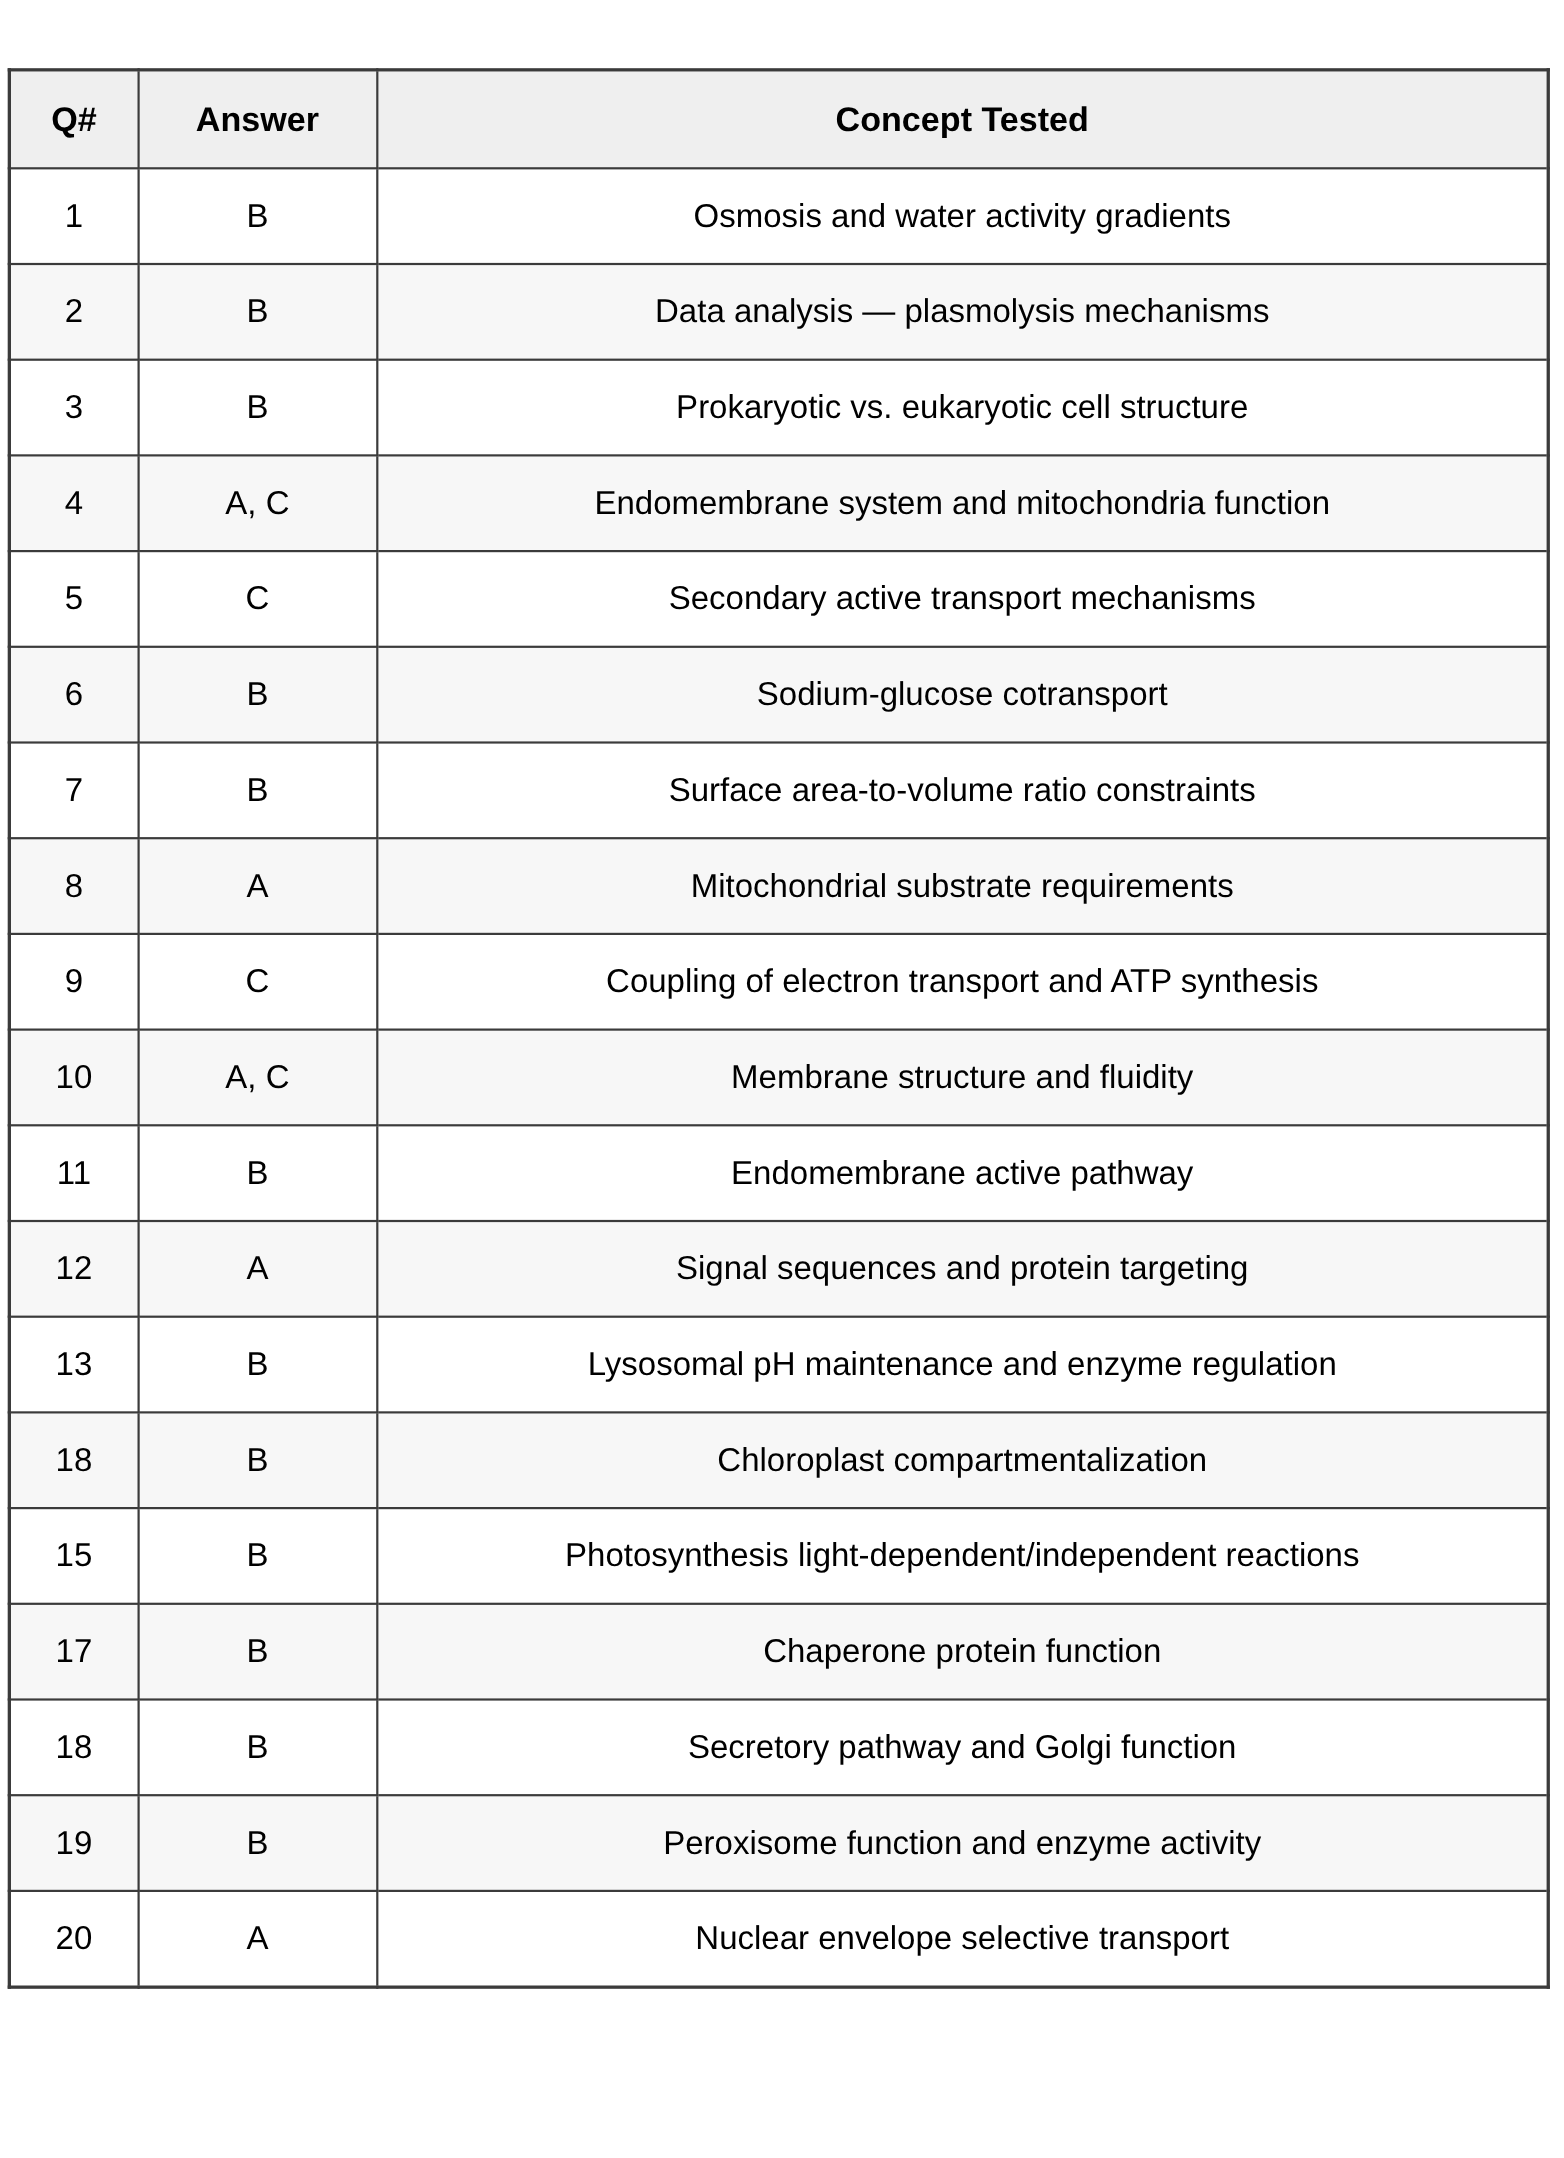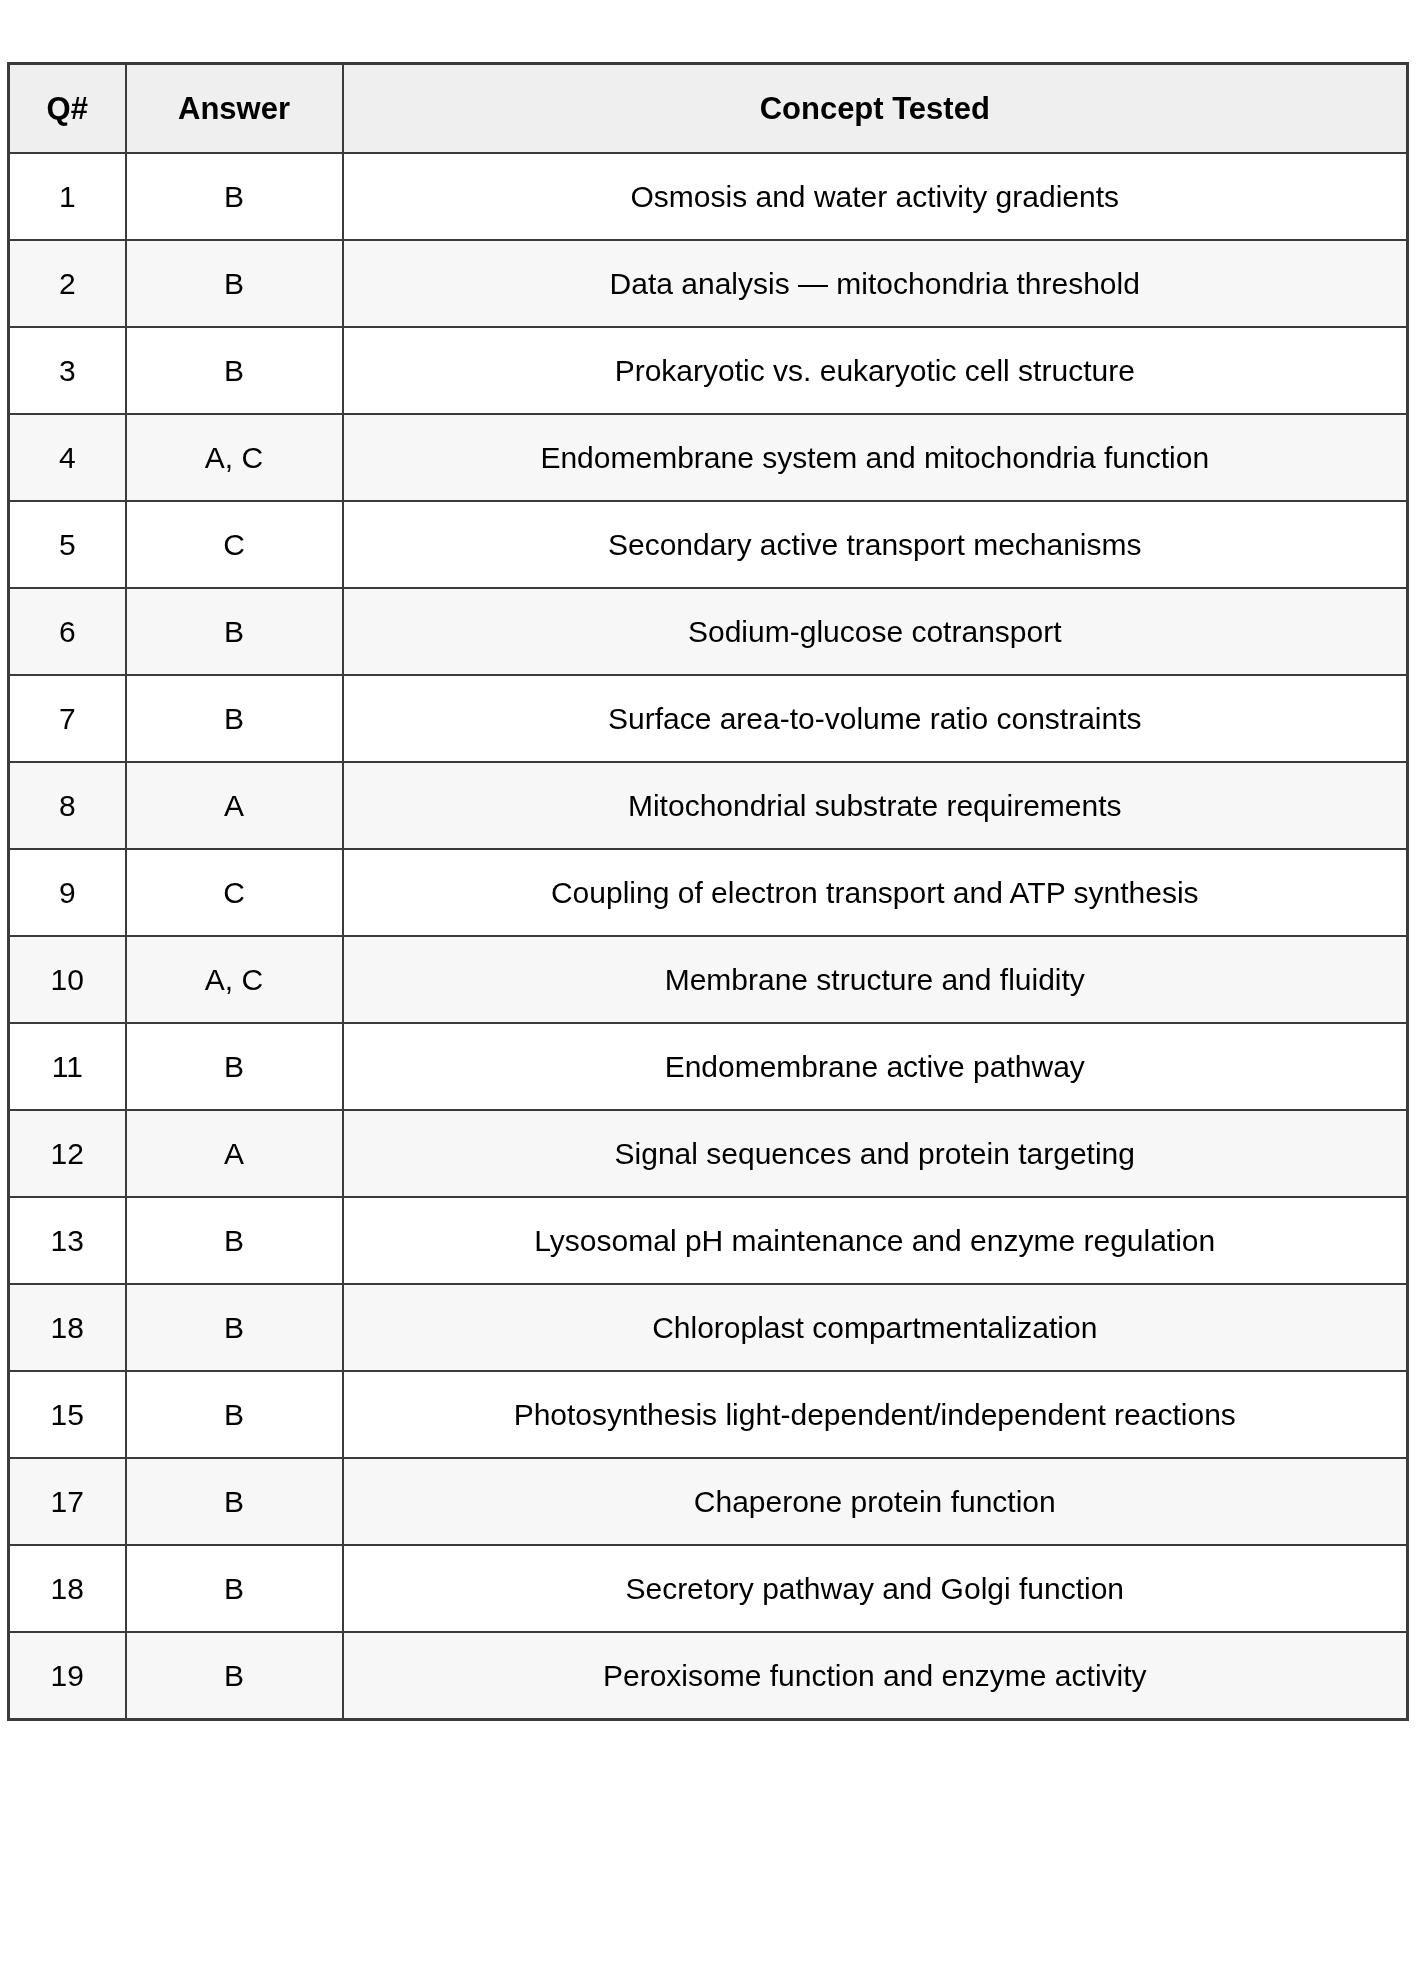--- a/index.html
+++ b/index.html
@@ -61,21 +61,21 @@
   </thead>
   <tbody>
       <tr>
         <td>1</td>
         <td>B</td>
         <td>Osmosis and water activity gradients</td>
       </tr>
       <tr>
         <td>2</td>
         <td>B</td>
-        <td>Data analysis — mitochondria threshold</td>
+        <td>Data analysis — plasmolysis mechanisms</td>
       </tr>
       <tr>
         <td>3</td>
         <td>B</td>
         <td>Prokaryotic vs. eukaryotic cell structure</td>
       </tr>
       <tr>
         <td>4</td>
         <td>A, C</td>
         <td>Endomembrane system and mitochondria function</td>
@@ -143,14 +143,19 @@
       <tr>
         <td>18</td>
         <td>B</td>
         <td>Secretory pathway and Golgi function</td>
       </tr>
       <tr>
         <td>19</td>
         <td>B</td>
         <td>Peroxisome function and enzyme activity</td>
       </tr>
+      <tr>
+        <td>20</td>
+        <td>A</td>
+        <td>Nuclear envelope selective transport</td>
+      </tr>
     </tbody>
 </table>
 
 </body></html>

